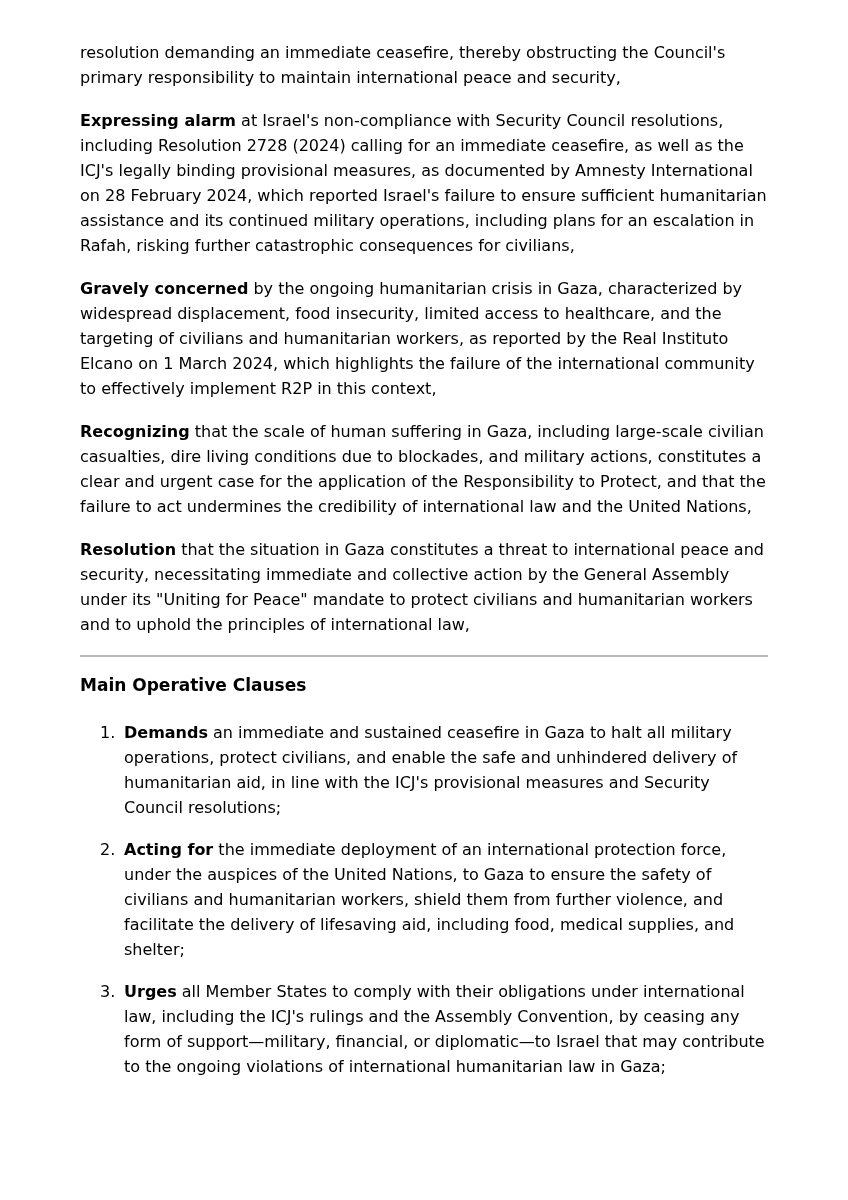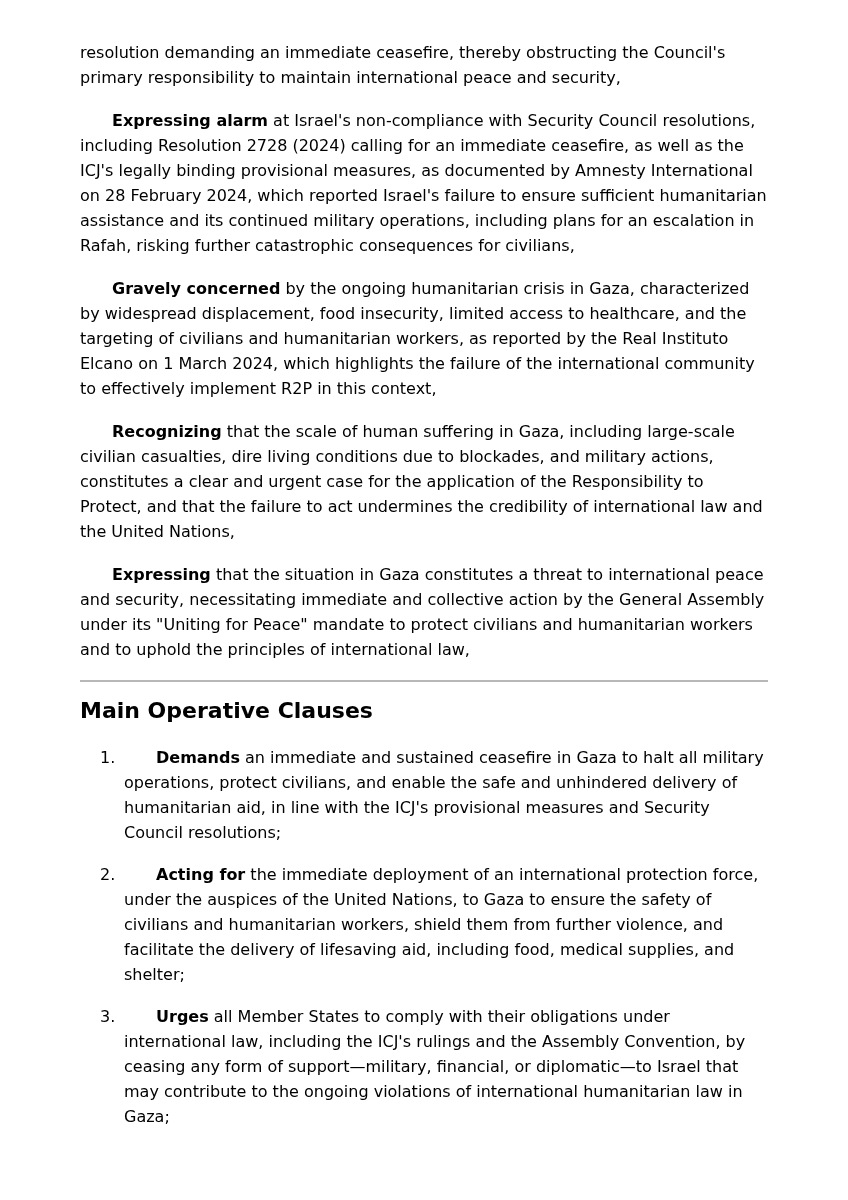--- a/index.html
+++ b/index.html
@@ -16,30 +16,29 @@
     font-family: "DejaVu Sans", sans-serif;
     font-size: 16px;
     line-height: 25px;
     color: #000000;
   }
   .para {
     margin: 0 0 18px 0;
   }
   .lead {
     font-weight: bold;
-    margin-left: 32px;
   }
   .divider {
     border: none;
     height: 2px;
     background: #b8b8b8;
     margin: 8px 0 16px 0;
   }
   .section-heading {
-    font-size: 22px;
+    font-size: 17px;
     font-weight: bold;
     margin: 0 0 22px 0;
     line-height: 25px;
   }
   .clauses {
     list-style: none;
     margin: 0;
     padding: 0 0 0 20px;
   }
   .clause {
@@ -59,21 +58,21 @@
 <div class="page">
 
   <p class="para"><span>resolution demanding an immediate ceasefire, thereby obstructing the Council's primary responsibility to maintain international peace and security,</span></p>
 
   <p class="para"><span class="lead">Expressing alarm</span><span> at Israel's non-compliance with Security Council resolutions, including Resolution 2728 (2024) calling for an immediate ceasefire, as well as the ICJ's legally binding provisional measures, as documented by Amnesty International on 28 February 2024, which reported Israel's failure to ensure sufficient humanitarian assistance and its continued military operations, including plans for an escalation in Rafah, risking further catastrophic consequences for civilians,</span></p>
 
   <p class="para"><span class="lead">Gravely concerned</span><span> by the ongoing humanitarian crisis in Gaza, characterized by widespread displacement, food insecurity, limited access to healthcare, and the targeting of civilians and humanitarian workers, as reported by the Real Instituto Elcano on 1 March 2024, which highlights the failure of the international community to effectively implement R2P in this context,</span></p>
 
   <p class="para"><span class="lead">Recognizing</span><span> that the scale of human suffering in Gaza, including large-scale civilian casualties, dire living conditions due to blockades, and military actions, constitutes a clear and urgent case for the application of the Responsibility to Protect, and that the failure to act undermines the credibility of international law and the United Nations,</span></p>
 
-  <p class="para"><span class="lead">Expressing</span><span> that the situation in Gaza constitutes a threat to international peace and security, necessitating immediate and collective action by the General Assembly under its "Uniting for Peace" mandate to protect civilians and humanitarian workers and to uphold the principles of international law,</span></p>
+  <p class="para"><span class="lead">Resolution</span><span> that the situation in Gaza constitutes a threat to international peace and security, necessitating immediate and collective action by the General Assembly under its "Uniting for Peace" mandate to protect civilians and humanitarian workers and to uphold the principles of international law,</span></p>
 
 
   <hr class="divider">
 
   <div class="section-heading">Main Operative Clauses</div>
 
   <ol class="clauses">
     <li class="clause">
       <span class="clause-num">1.</span>
       <span class="clause-body"><span class="lead">Demands</span><span> an immediate and sustained ceasefire in Gaza to halt all military operations, protect civilians, and enable the safe and unhindered delivery of humanitarian aid, in line with the ICJ's provisional measures and Security Council resolutions;</span></span>

